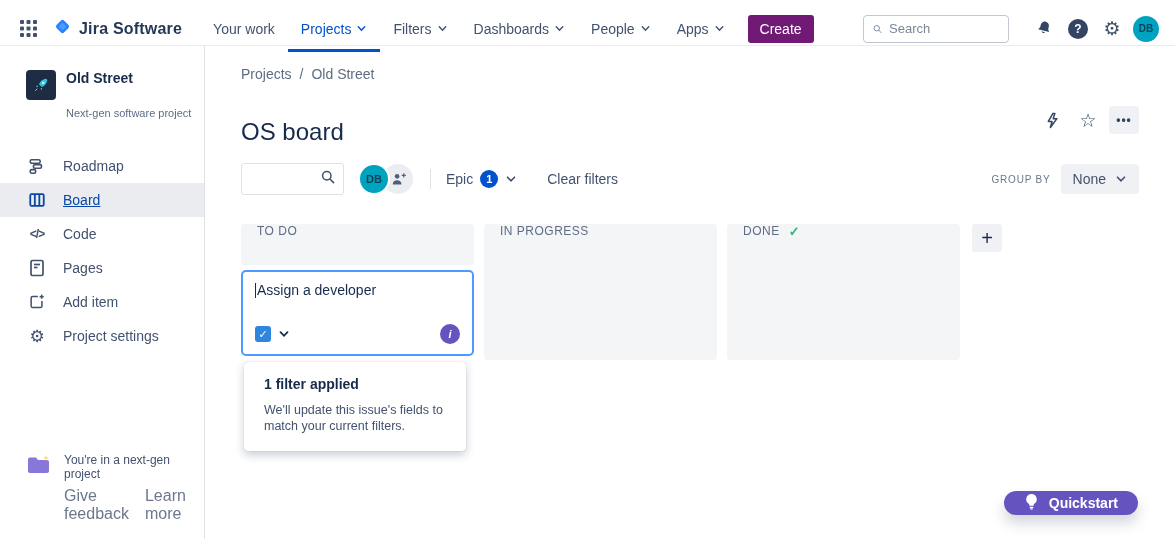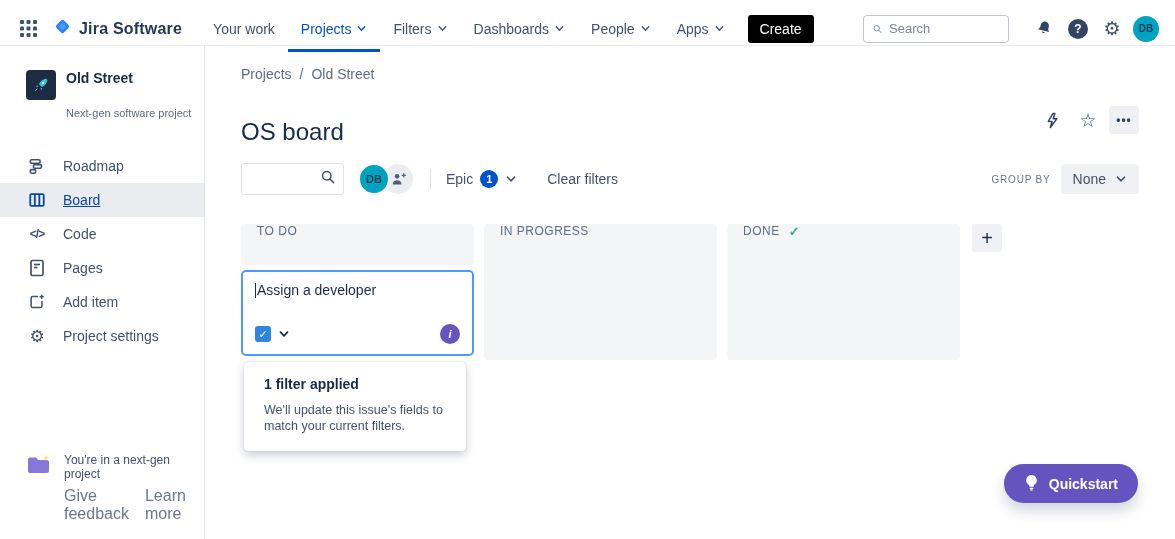--- a/index.html
+++ b/index.html
@@ -10,21 +10,21 @@
   .topnav { height:46px; display:flex; align-items:center; padding:12px 14px 0 12px;
     border-bottom:1px solid #EBECF0; background:#fff; }
   .appswitch { width:32px; height:32px; display:flex; align-items:center; justify-content:center;
     border-radius:3px; cursor:pointer; }
   .logo { display:flex; align-items:center; gap:6px; margin:0 18px 0 8px; }
   .logo-text { font-size:16px; font-weight:600; color:#253858; letter-spacing:0.2px; }
   .nav-items { display:flex; height:46px; }
   .nav-item { display:flex; align-items:center; gap:5px; padding:0 13px; font-size:14px;
     color:#42526E; cursor:pointer; height:100%; }
   .nav-item.active { color:#0052CC; box-shadow: inset 0 -3px 0 #0052CC; }
-  .create-btn { background:#000000; color:#fff; border:none; border-radius:3px;
+  .create-btn { background:#701a75; color:#fff; border:none; border-radius:3px;
     font-size:14px; font-weight:500; padding:6px 12px; margin-left:10px; cursor:pointer;
     font-family:"Liberation Sans", sans-serif; }
   .topnav-spacer { flex:1; }
   .nav-search { display:flex; align-items:center; gap:7px; width:146px; height:28px;
     border:1.5px solid #C1C7D0; border-radius:4px; padding:0 9px; margin-right:16px; background:#fff; }
   .nav-search input { border:none; outline:none; width:110px; font-size:13px; color:#42526E;
     font-family:"Liberation Sans", sans-serif; background:transparent; }
   .nav-search input::placeholder { color:#7A869A; }
   .nav-iconbtn { width:30px; height:30px; display:flex; align-items:center; justify-content:center;
     margin-left:4px; cursor:pointer; border-radius:50%; }
@@ -113,21 +113,21 @@
   .info-badge { margin-left:auto; width:20px; height:20px; border-radius:50%; background:#6554C0;
     color:#fff; font-size:11px; font-weight:bold; font-style:italic; display:flex; align-items:center;
     justify-content:center; cursor:pointer; }
 
   .filter-tooltip { width:222px; margin:6px 0 0 3px; background:#fff; border-radius:4px;
     padding:14px 16px 16px 20px;
     box-shadow:0 4px 10px rgba(9,30,66,0.22), 0 0 1px rgba(9,30,66,0.3); }
   .tooltip-title { font-size:14px; font-weight:bold; color:#172B4D; }
   .tooltip-body { font-size:12.5px; color:#42526E; line-height:1.3; margin-top:10px; }
 
-  .quickstart { position:absolute; right:37px; bottom:36px; height:39px; border:none;
+  .quickstart { position:absolute; right:37px; bottom:24px; height:24px; border:none;
     background:#6554C0; color:#fff; border-radius:20px; padding:0 20px; display:flex;
     align-items:center; gap:10px; font-size:14px; font-weight:bold; cursor:pointer;
     font-family:"Liberation Sans", sans-serif; box-shadow:0 8px 14px rgba(9,30,66,0.18); }
 </style>
 </head>
 <body>
 
 <header class="topnav">
   <div class="appswitch">
     <svg width="17" height="17" viewBox="0 0 17 17" fill="#42526E">

